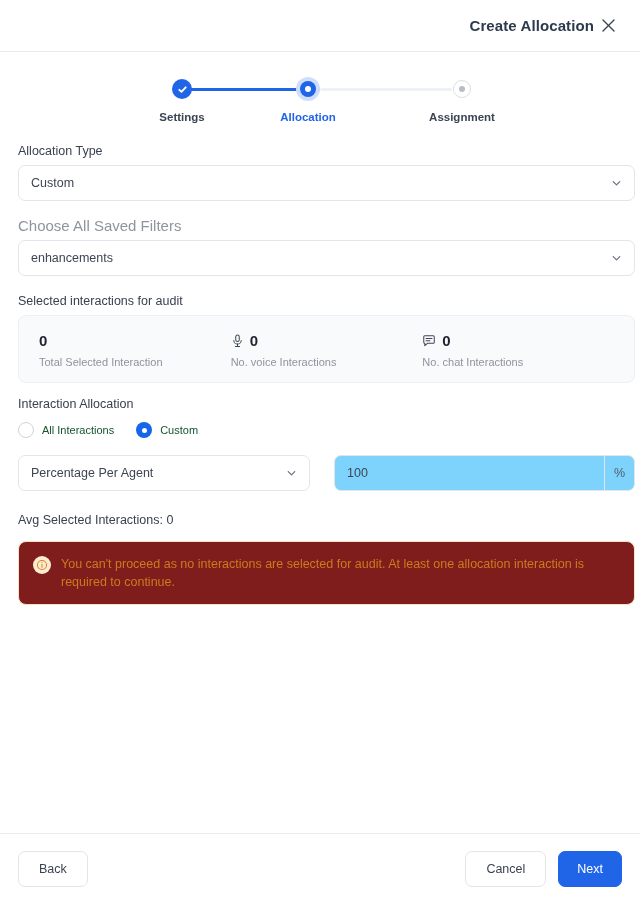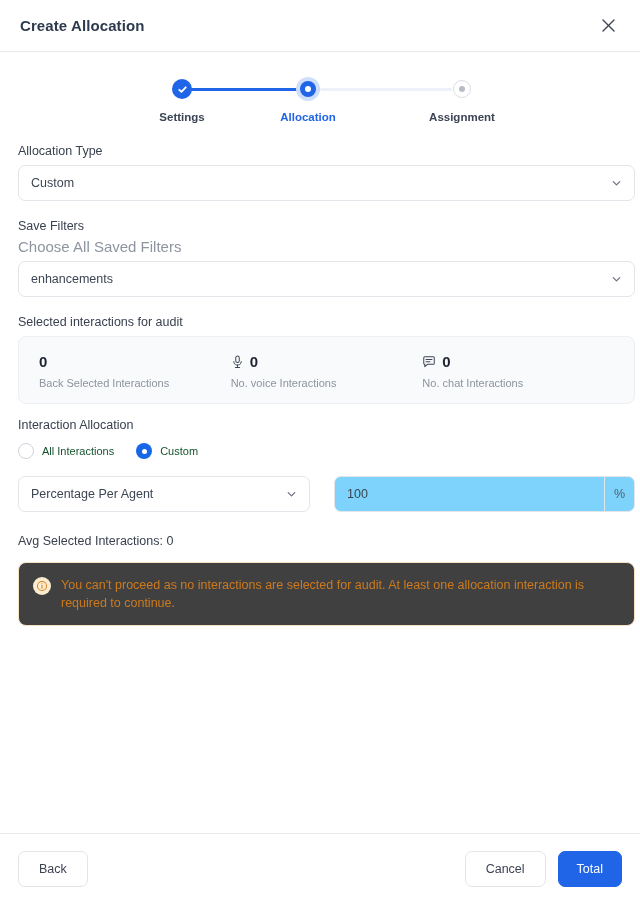--- a/index.html
+++ b/index.html
@@ -21,21 +21,21 @@
     flex-direction: column;
     overflow: hidden;
   }
 
   
   .modal-header {
     height: 52px;
     flex: 0 0 52px;
     display: flex;
     align-items: center;
-    justify-content: space-between;
+    justify-content: flex-end;
     padding: 0 18px 0 20px;
     border-bottom: 1px solid #e8eaee;
   }
   .modal-title {
     font-size: 15px;
     font-weight: bold;
     color: #2d3a4e;
     letter-spacing: .1px;
   }
   .close-btn {
@@ -271,21 +271,21 @@
   }
   .avg-line {
     margin-top: 22px;
     font-size: 12.5px;
     color: #39414f;
   }
 
   
   .alert {
     margin-top: 14px;
-    background: #404040;
+    background: #7f1d1d;
     border: 1px solid #f7e3c4;
     border-radius: 8px;
     padding: 13px 14px;
     display: flex;
     gap: 10px;
     align-items: flex-start;
   }
   .alert-icon {
     flex: 0 0 18px;
     width: 18px; height: 18px;
@@ -397,41 +397,40 @@
       <span>Custom</span>
       <span class="chev">
         <svg width="13" height="13" viewBox="0 0 14 14" fill="none" stroke="currentColor" stroke-width="1.4" stroke-linecap="round" stroke-linejoin="round">
           <polyline points="3.5,5.5 7,9 10.5,5.5"></polyline>
         </svg>
       </span>
     </div>
 
     <div class="gap-18"></div>
 
-    <div class="field-label">Save Filters</div>
     <div class="field-sub">Choose All Saved Filters</div>
     <div class="select">
       <span>enhancements</span>
       <span class="chev">
         <svg width="13" height="13" viewBox="0 0 14 14" fill="none" stroke="currentColor" stroke-width="1.4" stroke-linecap="round" stroke-linejoin="round">
           <polyline points="3.5,5.5 7,9 10.5,5.5"></polyline>
         </svg>
       </span>
     </div>
 
     <div class="gap-18"></div>
 
     <div class="field-label">Selected interactions for audit</div>
     <div class="stats-card">
 
       <div class="stat">
         <div class="stat-top">
           <span class="stat-value">0</span>
         </div>
-        <div class="stat-label">Back Selected Interactions</div>
+        <div class="stat-label">Total Selected Interaction</div>
       </div>
 
       <div class="stat">
         <div class="stat-top">
           <span class="stat-icon">
             <svg width="13" height="14" viewBox="0 0 14 16" fill="none" stroke="currentColor" stroke-width="1.15" stroke-linecap="round" stroke-linejoin="round">
               <rect x="5" y="1.2" width="4" height="7.4" rx="2"></rect>
               <path d="M2.8 7.3a4.2 4.2 0 0 0 8.4 0"></path>
               <line x1="7" y1="11.5" x2="7" y2="14"></line>
               <line x1="4.6" y1="14.3" x2="9.4" y2="14.3"></line>
@@ -500,17 +499,17 @@
       </span>
       <div class="alert-text">You can't proceed as no interactions are selected for audit. At least one allocation interaction is required to continue.</div>
     </div>
 
   </div>
 
   <div class="footer">
     <div class="btn btn-ghost">Back</div>
     <div class="footer-right">
       <div class="btn btn-ghost">Cancel</div>
-      <div class="btn btn-primary">Total</div>
+      <div class="btn btn-primary">Next</div>
     </div>
   </div>
 
 </div>
 
 </body></html>

